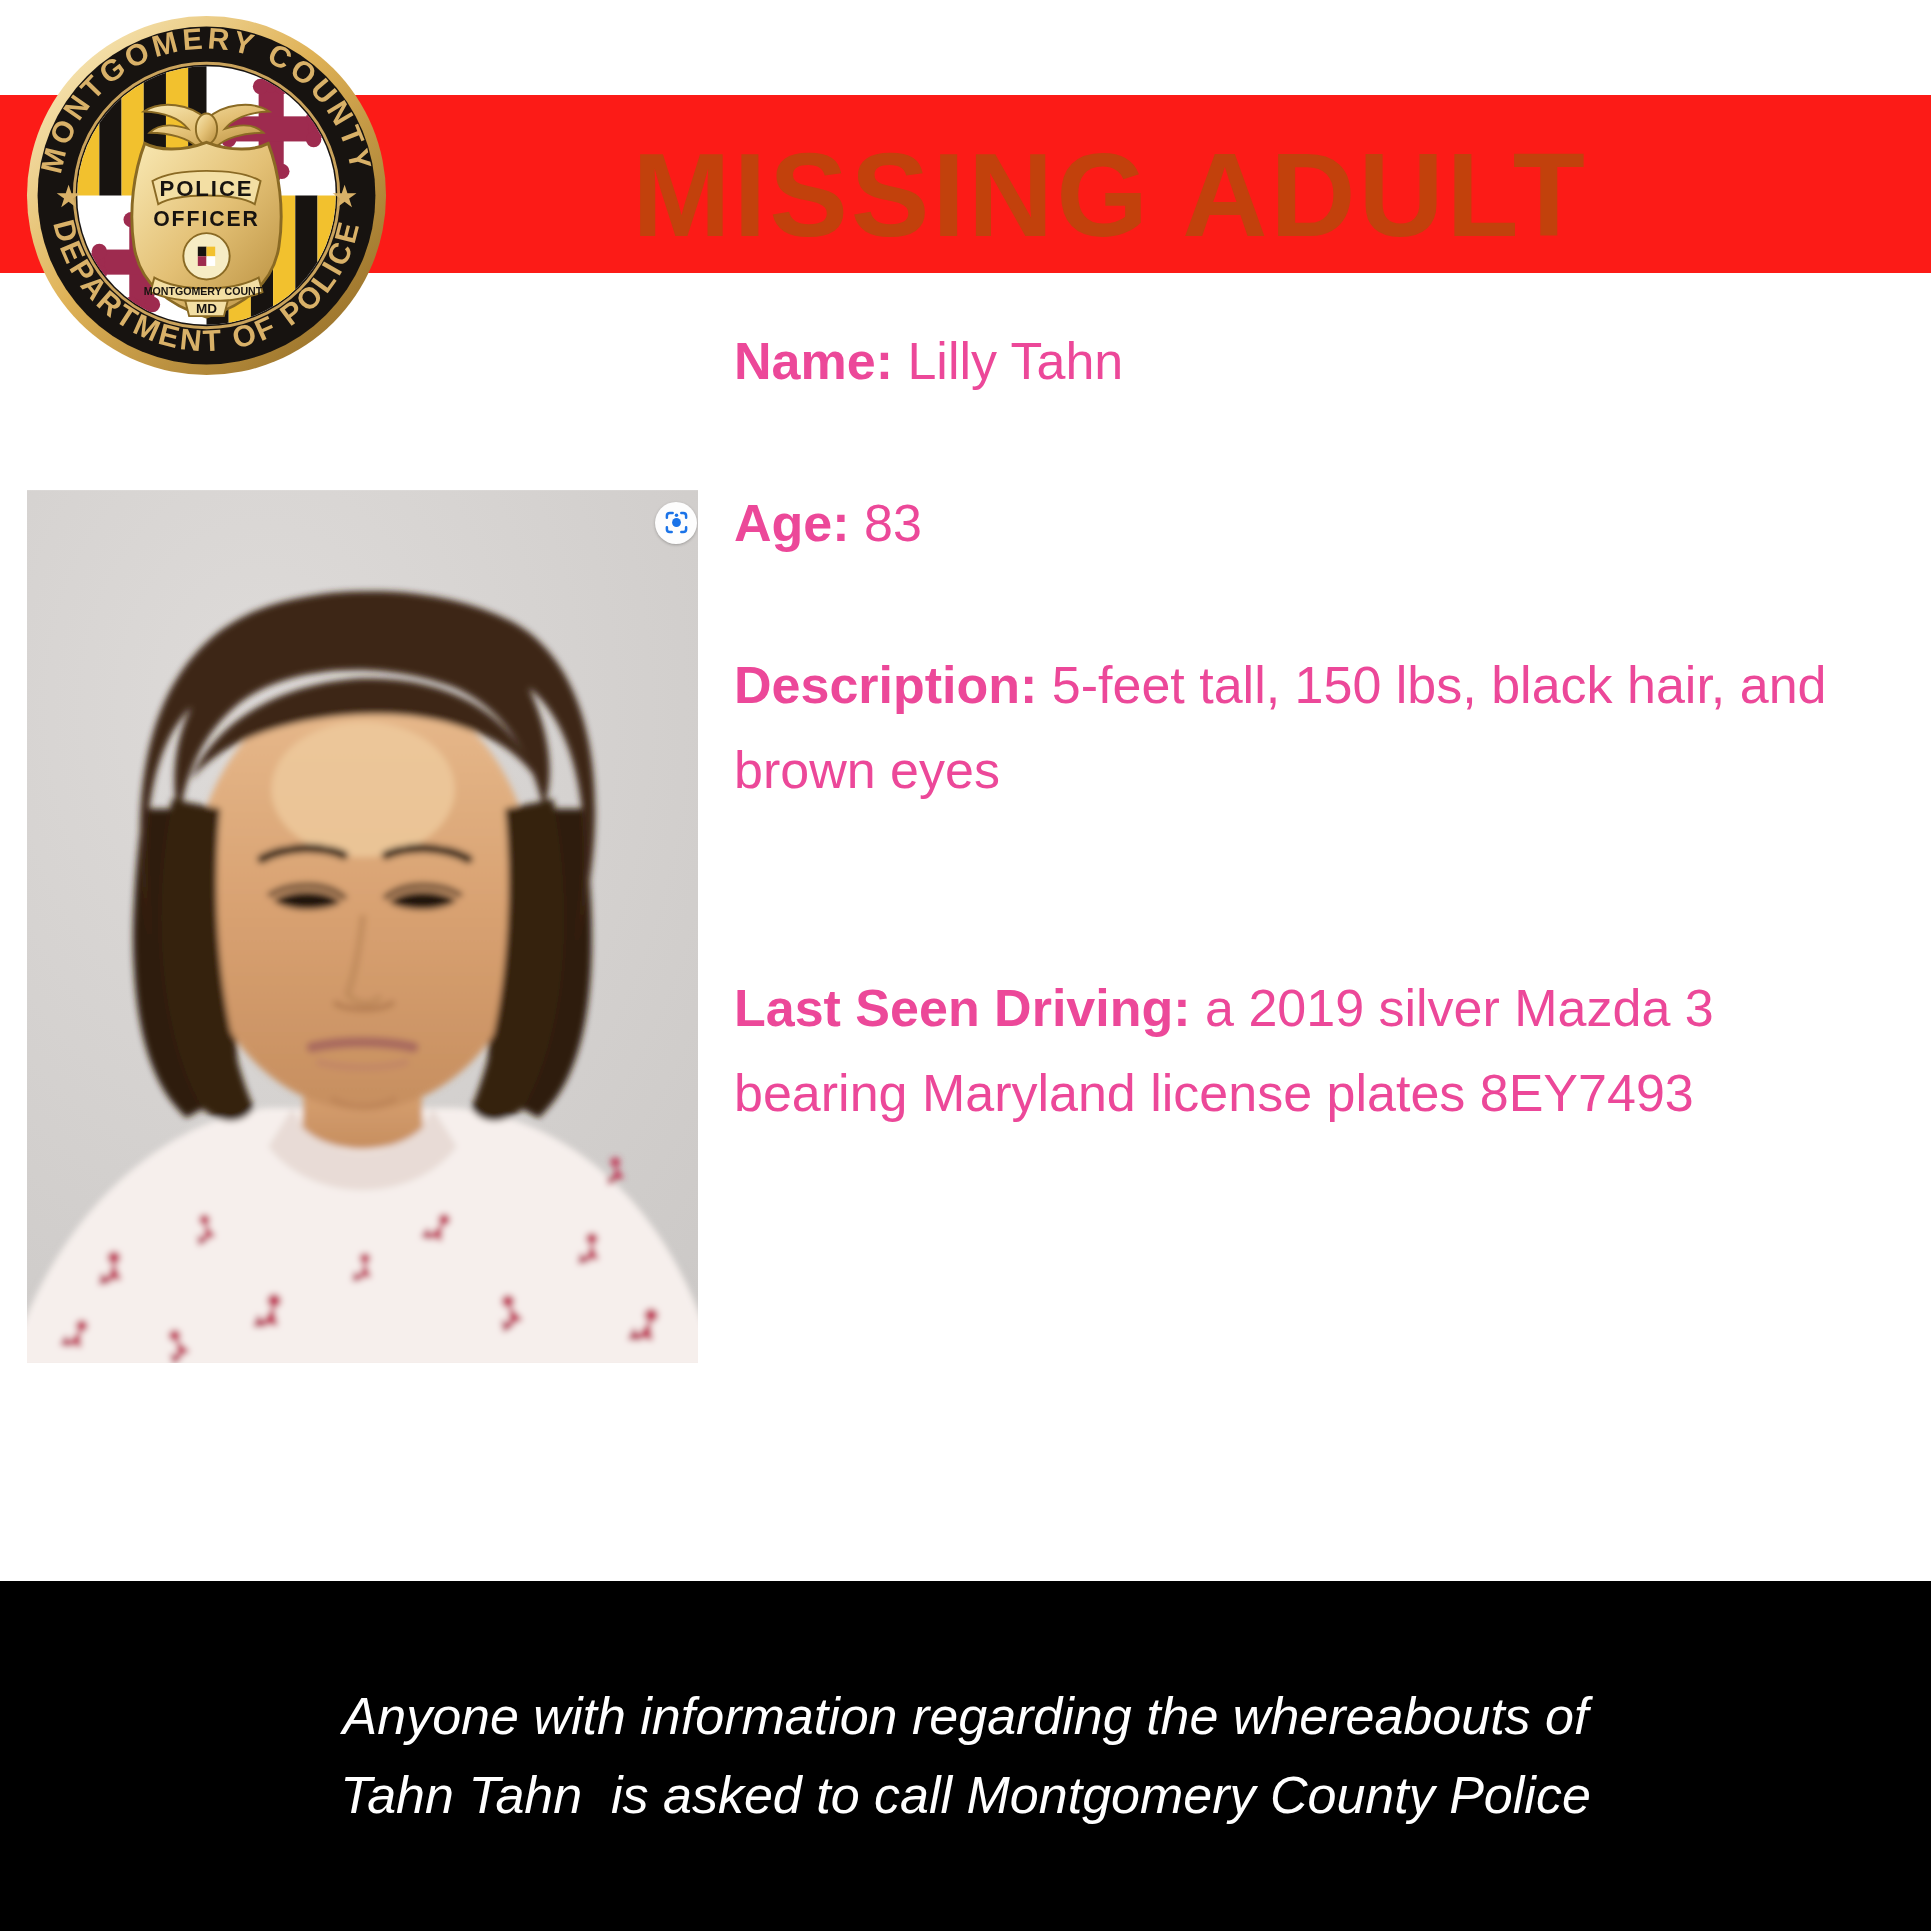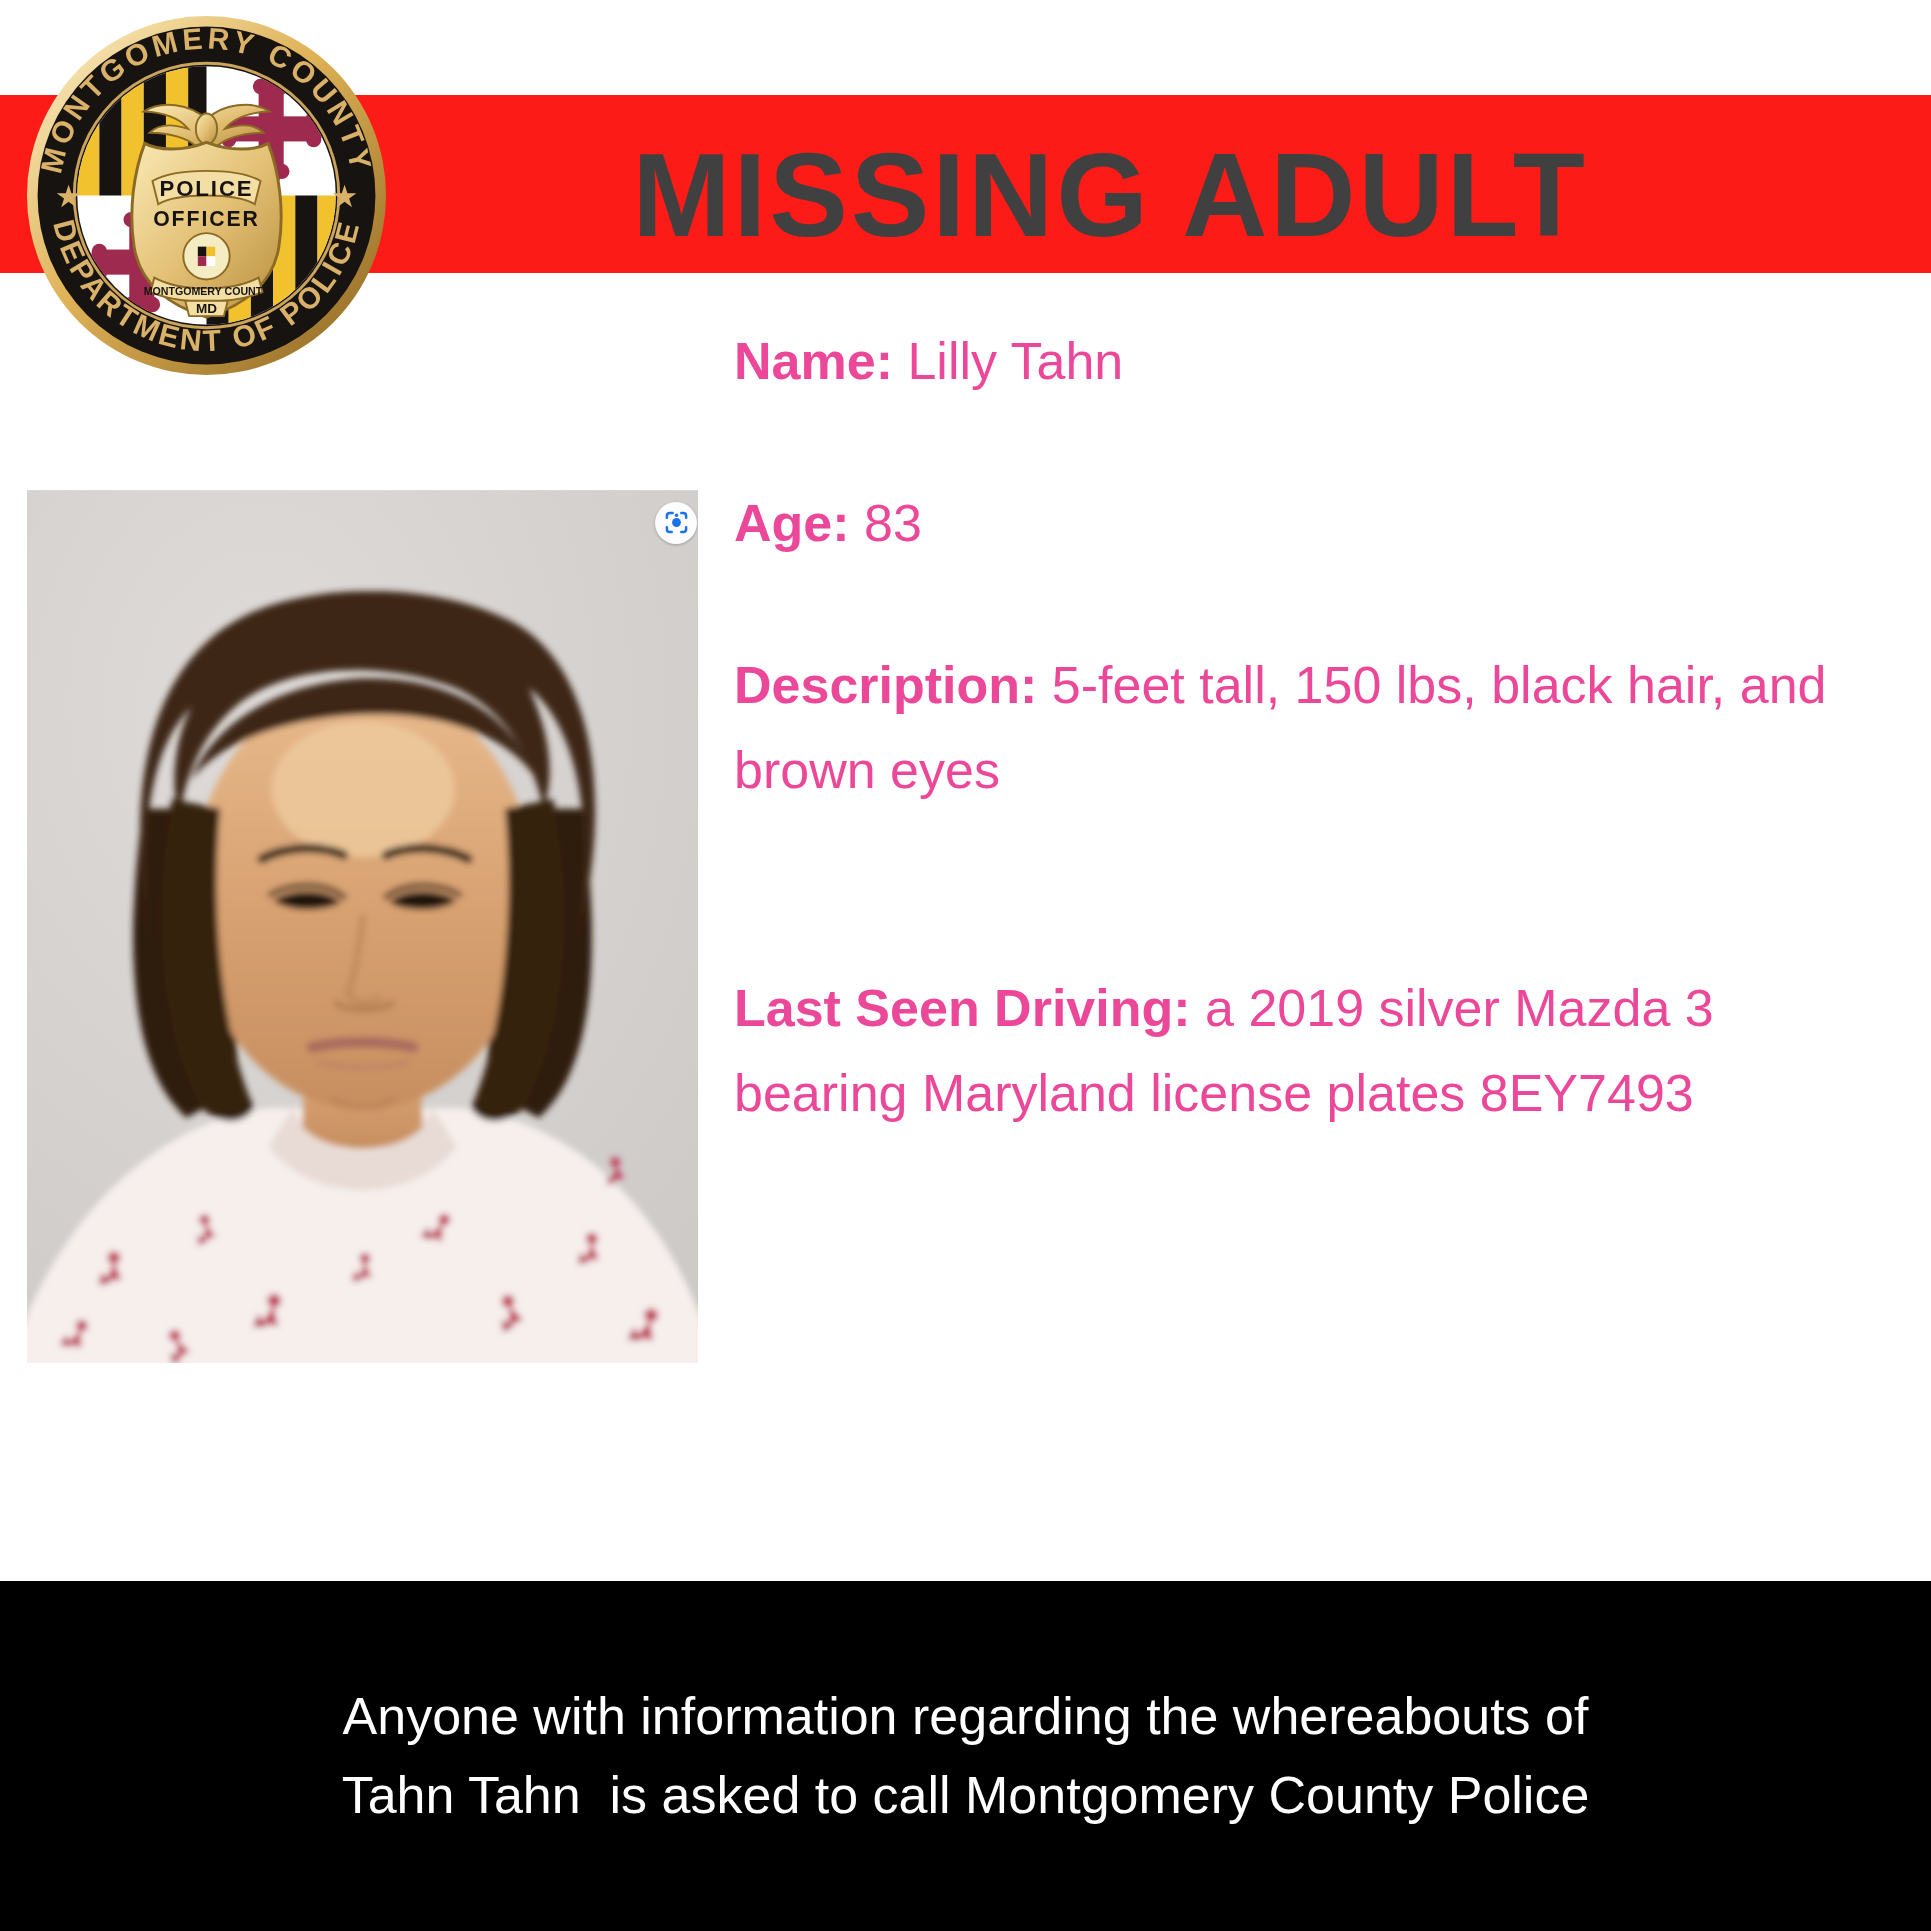--- a/index.html
+++ b/index.html
@@ -11,21 +11,21 @@
     overflow:hidden;
   }
   
   .banner{
     position:absolute;left:0;top:95px;width:1931px;height:178px;
     background:#fc1b17;
   }
   .banner-title{
     position:absolute;left:386px;top:95px;width:1448px;height:200px;
     display:flex;align-items:center;justify-content:center;
-    color:#404040;font-size:118px;font-weight:bold;letter-spacing:2.9px;
+    color:#c2410c;font-size:118px;font-weight:bold;letter-spacing:2.9px;
     white-space:nowrap;
   }
   
   .badge{
     position:absolute;left:26px;top:14.5px;width:361px;height:361px;
   }
   
   .photo{
     position:absolute;left:27px;top:490px;width:671px;height:873px;
     overflow:hidden;
@@ -44,21 +44,21 @@
   .details p{margin:0 0 77px 0;}
   .details p.extra-gap{margin-top:153px;}
   .details .label{font-weight:bold;}
   
   .footer{
     position:absolute;left:0;top:1581px;width:1931px;height:350px;
     background:#000000;
     display:flex;flex-direction:column;align-items:center;justify-content:center;
     color:#ffffff;font-size:52px;line-height:79px;
   }
-  .footer .fline{white-space:pre-wrap;text-align:right;}
+  .footer .fline{white-space:pre-wrap;text-align:right;font-style:italic;}
 </style>
 </head>
 <body>
 
 <div class="poster">
 
   <div class="banner"></div>
   <div class="banner-title">MISSING ADULT</div>
 
   <svg class="badge" viewBox="0 0 374 374">

